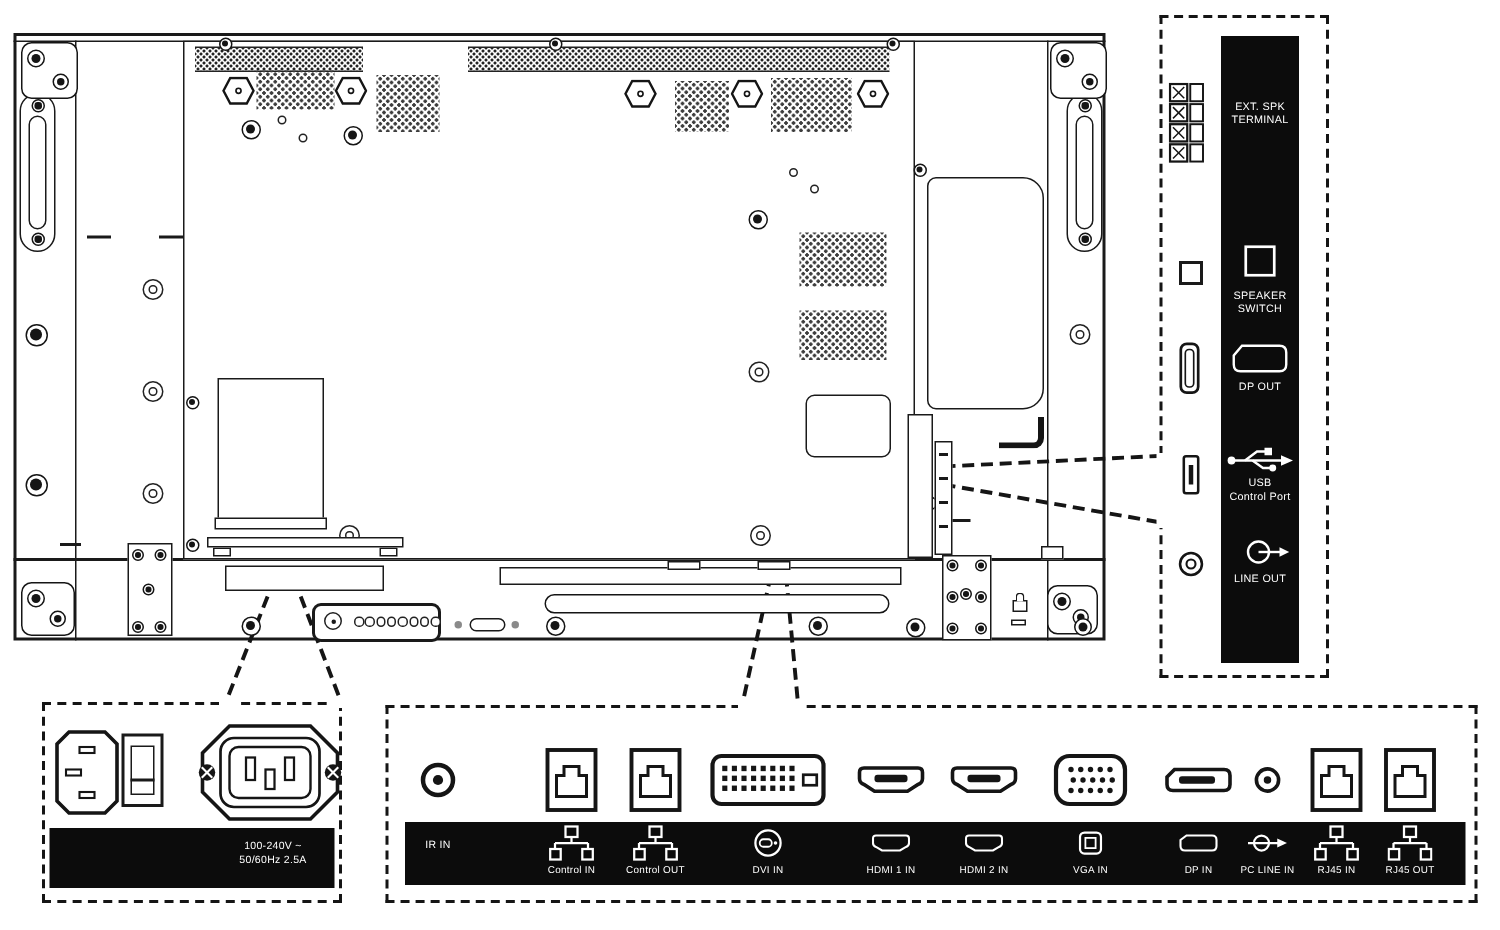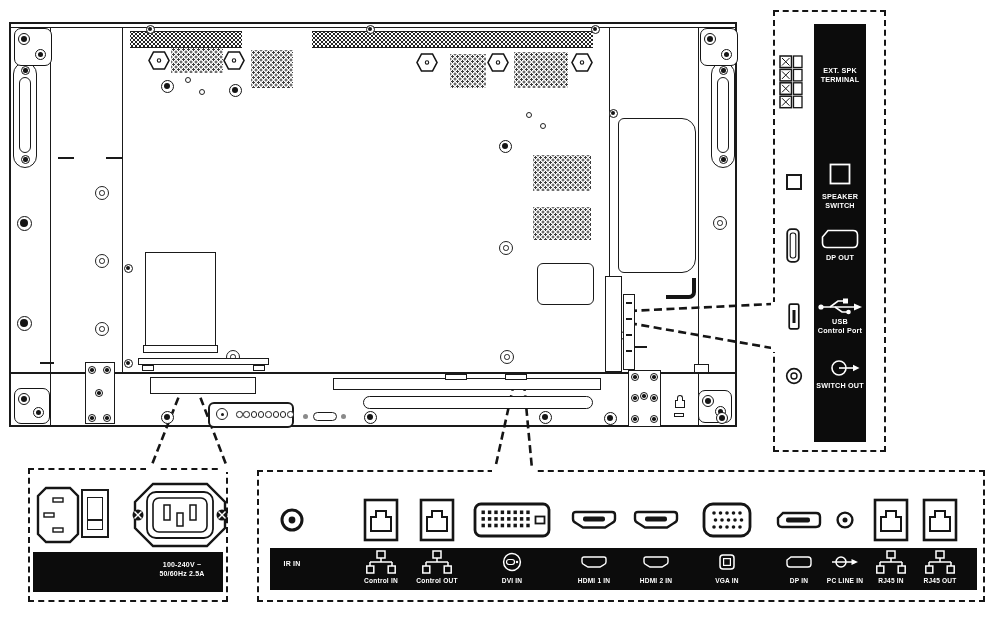--- a/index.html
+++ b/index.html
@@ -20,21 +20,21 @@
         radial-gradient(circle,#3d3d3d 1.05px,transparent 1.3px);
         background-size:5px 5px;background-position:0 0,2.5px 2.5px}
   .mesh{position:absolute;border-top:1.2px solid #222;border-bottom:1.2px solid #222;box-sizing:border-box;
         background-image:radial-gradient(circle,#242424 .9px,transparent 1.15px),
         radial-gradient(circle,#242424 .9px,transparent 1.15px);
         background-size:4px 4px;background-position:0 0,2px 2px}
   .pill{position:absolute;border:1.8px solid #151515;border-radius:999px;background:#fff;box-sizing:border-box}
   .bracketc{position:absolute;border:1.8px solid #151515;border-radius:7px;background:#fff;box-sizing:border-box}
   .lbracket{position:absolute;border-right:4.5px solid #151515;border-bottom:4.5px solid #151515;
             border-bottom-right-radius:7px;box-sizing:border-box}
-  .plabel{position:absolute;color:#fff;font-size:7px;font-weight:700;letter-spacing:.2px;
+  .plabel{position:absolute;color:#fff;font-size:7px;font-weight:400;letter-spacing:.2px;
           text-align:center;line-height:9px;white-space:pre-line}
   .logo{position:absolute;font-size:21px;font-weight:700;letter-spacing:1.5px;color:#fff;
         -webkit-text-stroke:1.1px #3a3a3a;
         text-shadow:0.8px 0 #4a4a4a,-0.8px 0 #4a4a4a,0 0.8px #4a4a4a,0 -0.8px #4a4a4a}
   svg{position:absolute;display:block}
 </style>
 </head>
 <body>
 
 <div id="stage">
@@ -245,21 +245,21 @@
    <polyline points="18,11 25,16 30,16" fill="none" stroke="#fff" stroke-width="1.6"></polyline>
       <circle cx="31.5" cy="16" r="2.3" fill="#fff"></circle>
     </svg>
     <div class="plabel" style="left: 814px; top: 317px; width: 52px; height: 22px; font-size: 7.2px;">USB
 Control Port</div>
     <svg width="30" height="20" viewBox="0 0 30 20" style="left: 830px; top: 358px;">
       <circle cx="9" cy="10" r="7" fill="none" stroke="#fff" stroke-width="1.6"></circle>
    <line x1="9" y1="10" x2="24" y2="10" stroke="#fff" stroke-width="1.6"></line>
       <polygon points="23,6.8 29.5,10 23,13.2" fill="#fff"></polygon>
     </svg>
-    <div class="plabel" style="left: 814px; top: 381px; width: 52px; height: 12px; font-size: 7.2px;">SWITCH OUT</div>
+    <div class="plabel" style="left: 814px; top: 381px; width: 52px; height: 12px; font-size: 7.2px;">LINE OUT</div>
     <svg width="44" height="58" viewBox="0 0 44 58" style="left: 36px; top: 486px;">
       <path d="M10,2 H34 L42,10 V48 L34,56 H10 L2,48 V10 Z" fill="none" stroke="#151515" stroke-width="2.4"></path>
   <rect x="17" y="12" width="10" height="4" fill="none" stroke="#151515" stroke-width="1.4"></rect>
   <rect x="8" y="27" width="10" height="4" fill="none" stroke="#151515" stroke-width="1.4"></rect>
   <rect x="17" y="42" width="10" height="4" fill="none" stroke="#151515" stroke-width="1.4"></rect>
     </svg>
     <div class="rect" style="left: 81px; top: 489px; width: 28px; height: 49px; border-width: 2.6px;"></div>
     <div class="rect" style="left: 87px; top: 497px; width: 16px; height: 33px; border-width: 1.8px;"></div>
     <div class="line" style="left: 87px; top: 519px; width: 16px; height: 1.6px;"></div>
     <svg width="98" height="70" viewBox="0 0 98 70" style="left: 131px; top: 480px;">

